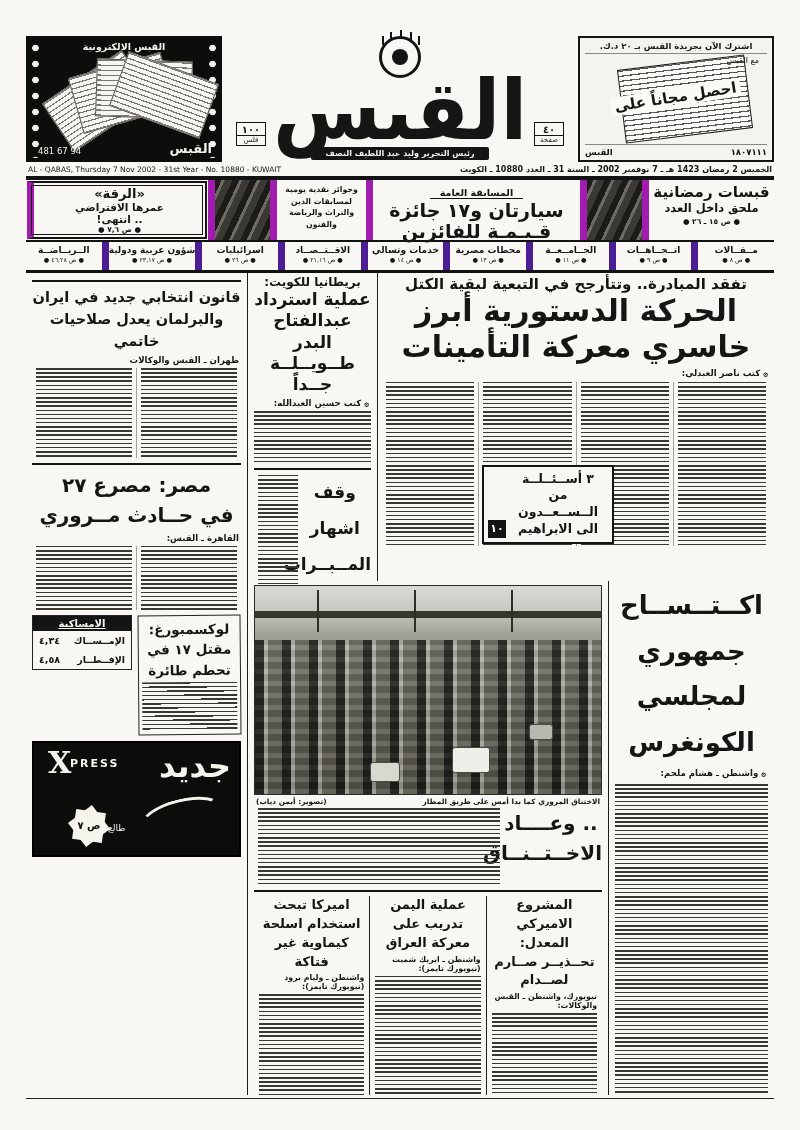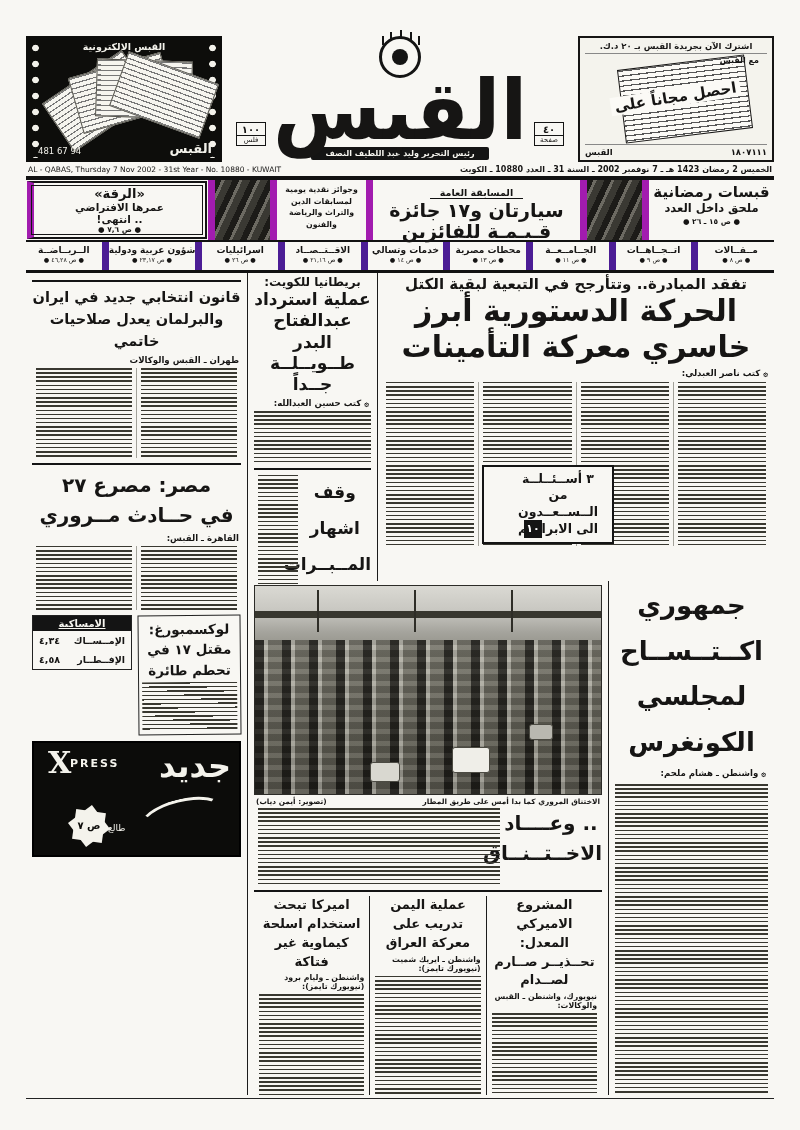--- a/index.html
+++ b/index.html
@@ -9,21 +9,21 @@
   .page *{box-sizing:border-box;}
 
   
   .hdr{display:flex;height:126px;gap:8px;}
   .ad-right{width:196px;border:2px solid #161514;padding:3px 5px;display:flex;flex-direction:column;background:#f4f3ed;}
   .ad-right .top{font-size:8.5px;font-weight:bold;text-align:center;border-bottom:1px solid #888;padding-bottom:2px;}
   .ad-right .mid{flex:1;position:relative;}
   .ad-right .paper{position:absolute;right:18px;top:8px;width:128px;height:74px;border:1.5px solid #161514;
      transform:rotate(-7deg);background:
      repeating-linear-gradient(to bottom,#555 0 1.2px,transparent 1.2px 5px);background-color:#fbfaf6;}
-  .ad-right .mid1{position:absolute;right:8px;top:2px;font-size:8px;font-weight:bold;}
+  .ad-right .mid1{position:absolute;right:8px;top:2px;font-size:8px;font-weight:normal;}
   .ad-right .mid2{position:absolute;right:26px;top:34px;font-size:15px;font-weight:bold;transform:rotate(-9deg);
      background:#fbfaf6;padding:0 4px;white-space:nowrap;}
   .ad-right .bot{display:flex;justify-content:space-between;font-size:8.5px;font-weight:bold;border-top:1px solid #888;padding-top:2px;}
   .ad-left{width:196px;background:#0d0d0b;color:#f2f1ea;position:relative;overflow:hidden;}
   .dots{position:absolute;top:4px;bottom:4px;width:13px;
      background-image:radial-gradient(circle at 50% 50%,#f2f1ea 3px,transparent 3.6px);background-size:13px 16px;}
   .dots.r{right:3px;} .dots.l{left:3px;}
   .ad-left .title{font-size:9.5px;font-weight:bold;text-align:center;margin-top:5px;letter-spacing:1px;}
   .fan{position:absolute;top:22px;left:30px;width:140px;height:78px;}
   .fan div{position:absolute;width:96px;height:58px;background:#f6f5ef;border:1px solid #55544c;
@@ -97,21 +97,21 @@
   .lead-row{display:flex;height:308px;}
   .lead{width:396px;padding:2px 4px 0;}
   .kicker{font-size:15px;font-weight:bold;text-align:center;}
   .lead-h{font-size:30px;font-weight:bold;text-align:center;line-height:1.2;}
   .lead-body{position:relative;height:164px;margin-top:4px;}
   .lead-body .bodycols{height:100%;}
   .inset{position:absolute;left:100px;bottom:2px;width:132px;background:#f8f7f3;border:2px solid #141414;
      padding:4px 6px 4px 26px;}
   .inset .t{font-size:12.5px;font-weight:bold;line-height:1.35;text-align:center;}
   .inset .pnum{position:absolute;left:4px;bottom:4px;width:18px;height:18px;background:#141414;color:#fff;
-     font-size:11px;font-weight:bold;text-align:center;line-height:18px;margin-left:36px;}
+     font-size:11px;font-weight:bold;text-align:center;line-height:18px;}
   .midcol{flex:1;border-right:1px solid #1c1c1c;padding:2px 6px 0;}
   .midcol .k{font-size:12px;font-weight:bold;text-align:center;}
   .midcol .h{font-size:17px;font-weight:bold;text-align:center;line-height:1.25;}
   .mab{display:flex;height:150px;margin-top:3px;}
   .mab .words{width:62%;text-align:center;}
   .mab .words div{font-size:17px;font-weight:bold;line-height:2.1;}
   .mab .gk{flex:1;margin-left:4px;}
 
   .lower-row{display:flex;height:514px;}
   .congress{width:166px;border-left:1px solid #1c1c1c;padding:2px 6px 0 6px;display:flex;flex-direction:column;}
@@ -341,22 +341,22 @@
               <div>مــؤقــتــا</div>
             </div>
             <div class="gk"></div>
           </div>
         </div>
       </div>
 
       <div class="lower-row">
         <div class="congress">
           <div class="w">
+            <div>اكــتــســاح</div>
             <div>جمهوري</div>
-            <div>اكــتــســاح</div>
             <div>لمجلسي</div>
             <div>الكونغرس</div>
           </div>
           <div class="byline">
             <span class="orn">۞</span>
             <span>واشنطن ـ هشام ملحم:</span>
           </div>
           <div class="gk"></div>
         </div>
 

